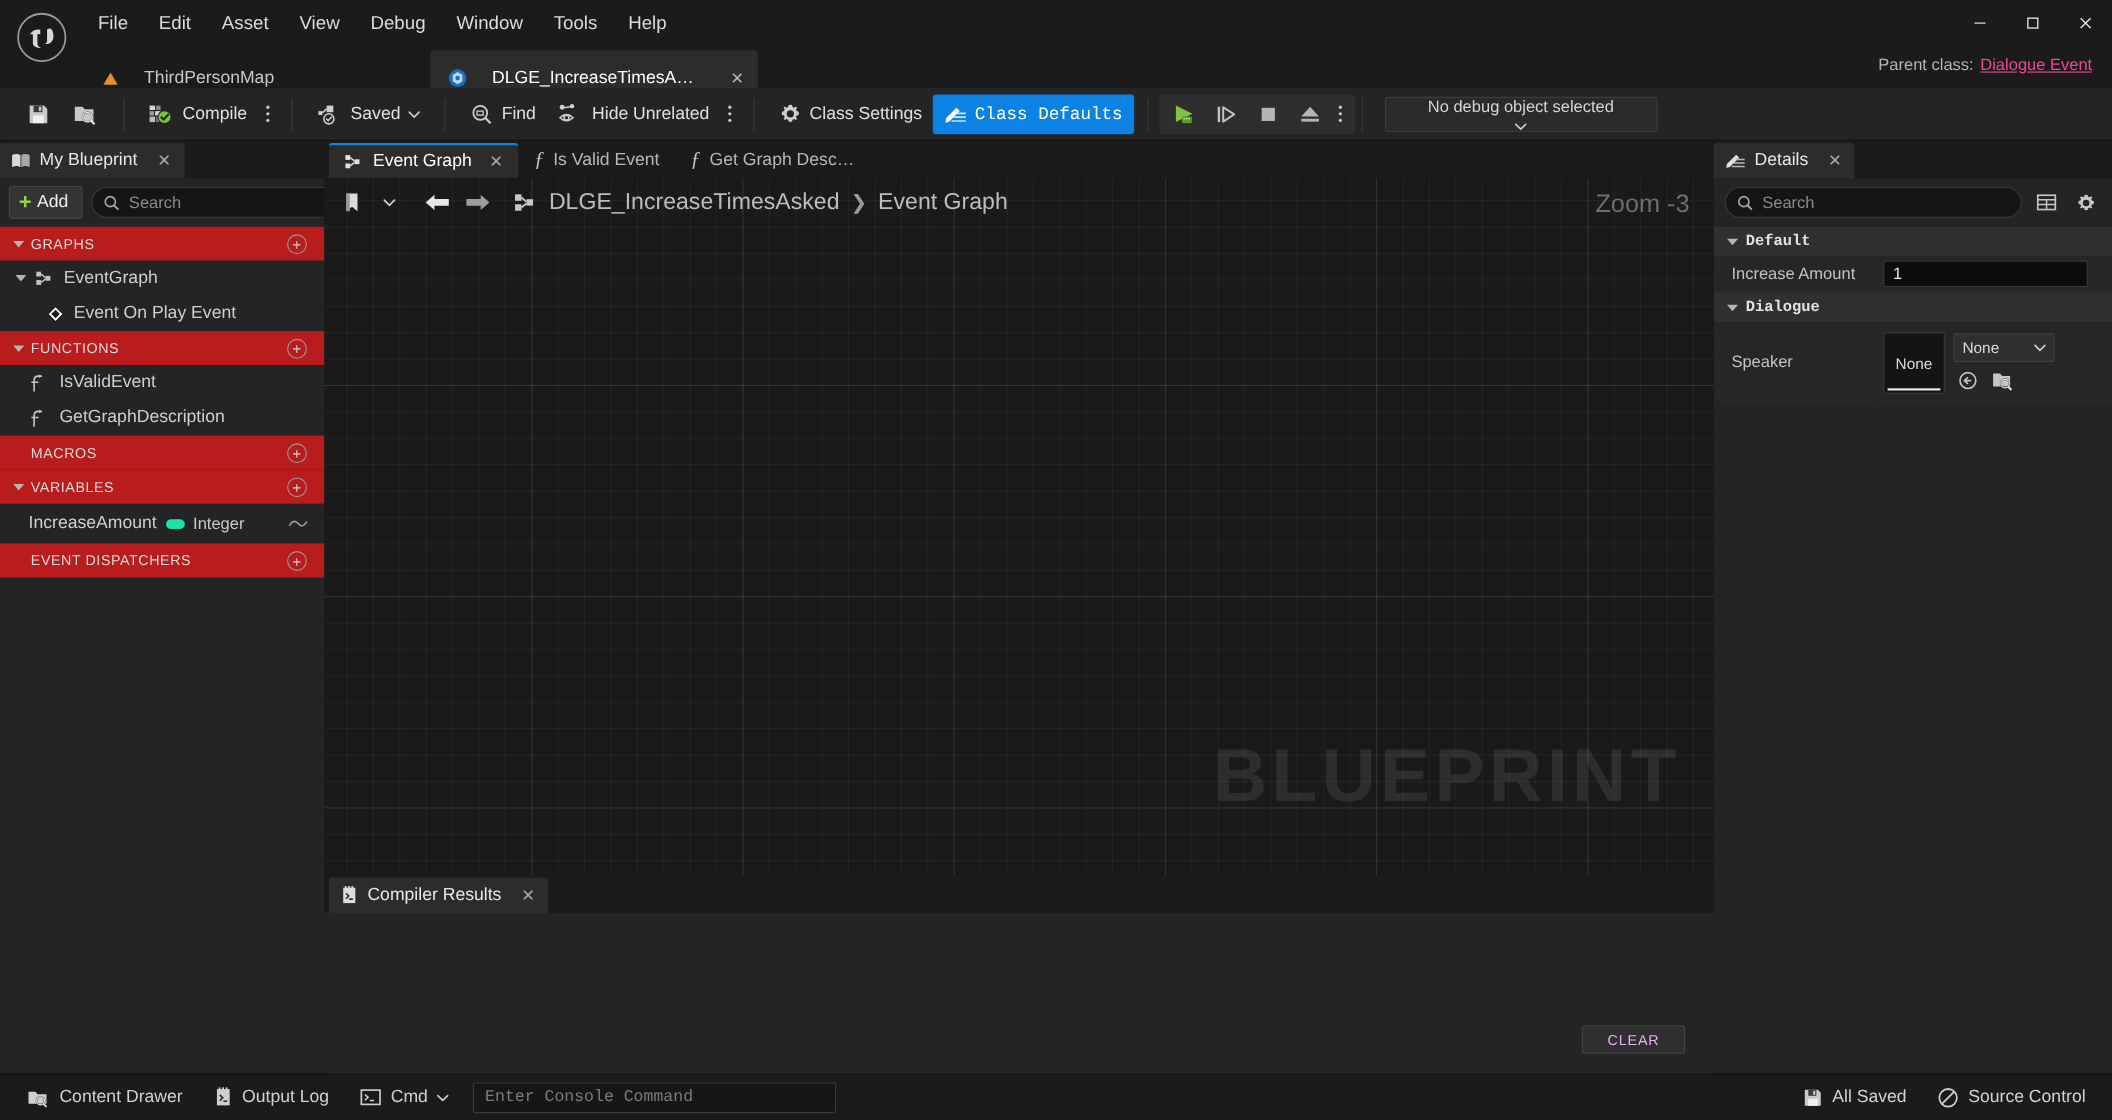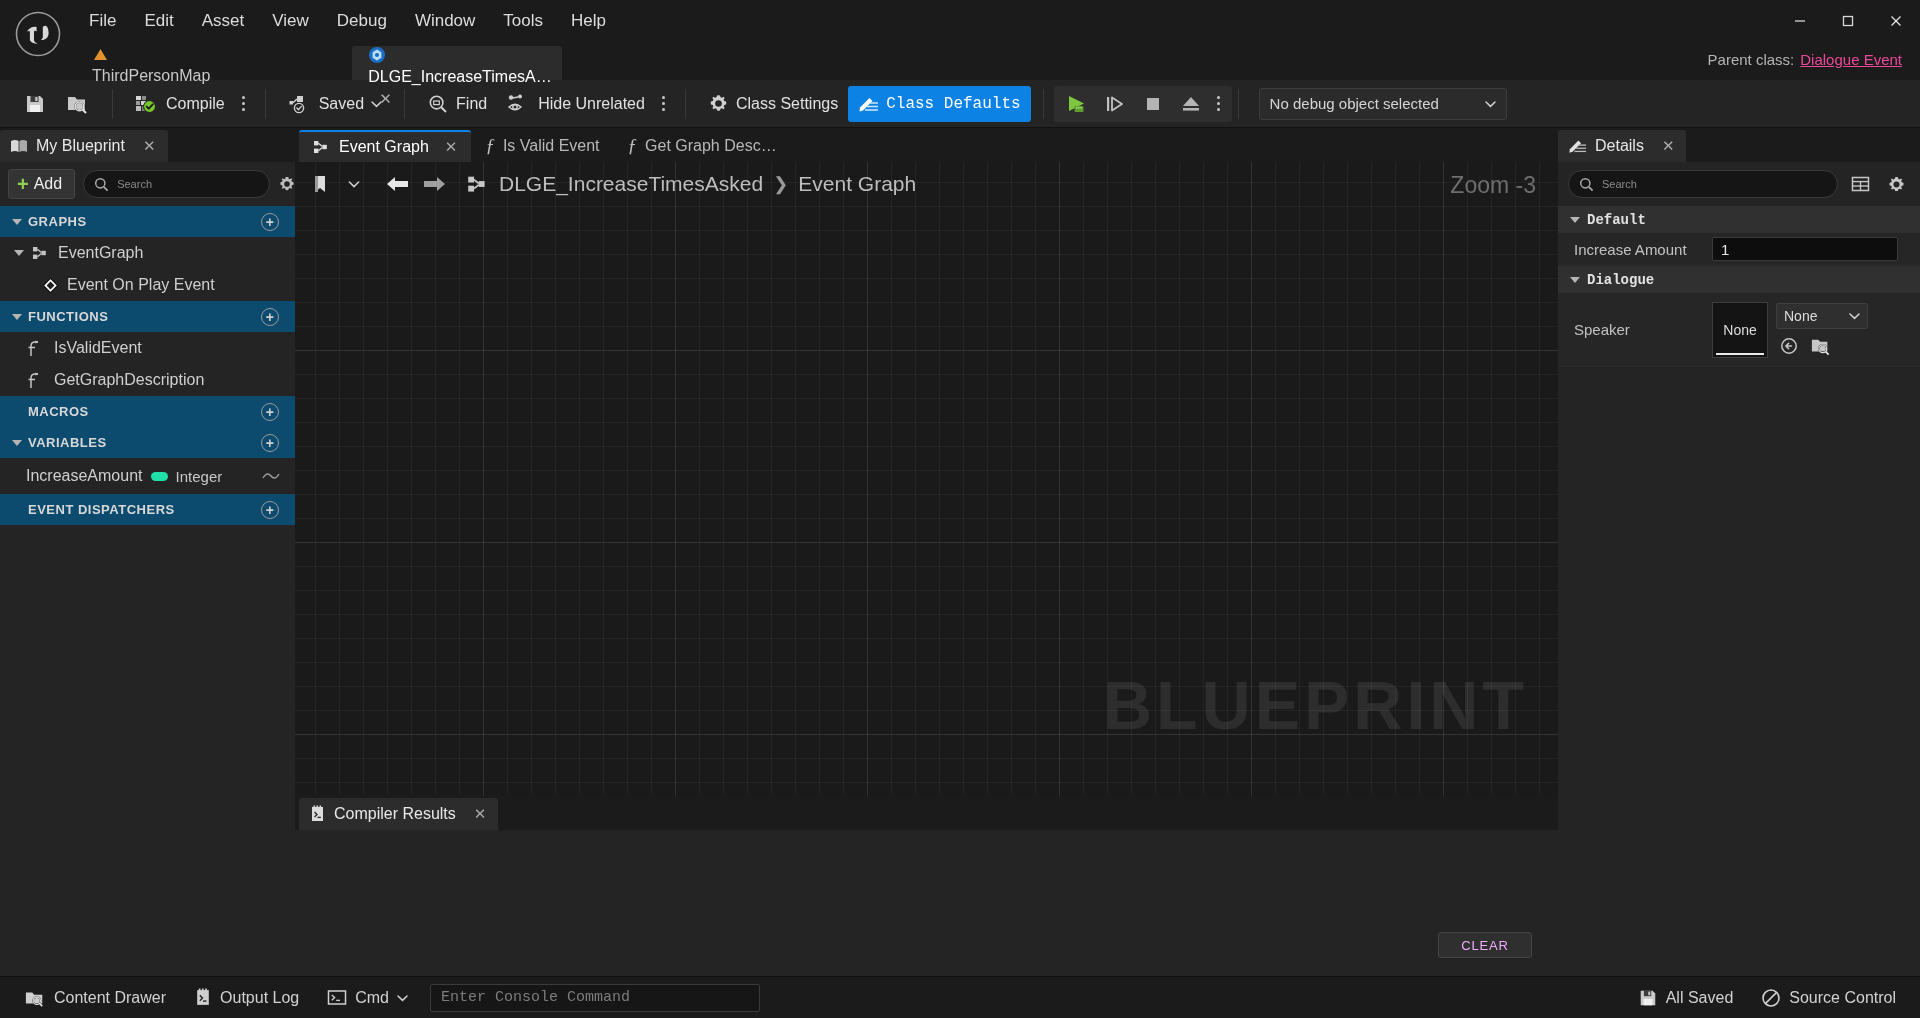--- a/index.html
+++ b/index.html
@@ -32,24 +32,23 @@
   }
   .win-controls { position:absolute; right:0; top:0; height:42px; display:flex; }
   .win-btn { width:48px; height:42px; display:flex; align-items:center; justify-content:center; color:#d8d8d8; cursor:pointer; }
 
   
   .assettabs {
     height: 38px; background:#1b1b1b; display:flex; align-items:flex-end;
     position:relative; flex: 0 0 38px; padding-left: 76px;
   }
   .atab {
-    height: 34px; display:flex; align-items:flex-start; gap:4px;
+    height: 34px; display:flex; align-items:flex-end; gap:22px;
     padding: 0 16px; font-size: 16px; color:#c8c8c8; cursor:pointer;
     border-radius: 3px 3px 0 0;
-    flex-direction: column;
   }
   .atab.inactive { background: transparent; }
   .atab.active { background:#2c2c2c; color:#ffffff; padding-right: 10px; }
   .atab .tabclose { font-size:15px; color:#b0b0b0; margin-left:8px; padding: 0 3px; }
   .atab-spacer { width: 126px; }
   .parentclass {
     position:absolute; right: 18px; top: 9px; font-size: 15px; color:#b4b4b4;
     display:flex; gap:6px; align-items:center;
   }
   .parentclass .link { color:#ec4899; text-decoration: underline; cursor:pointer; }
@@ -69,21 +68,21 @@
   .tb-kebab {
     width: 18px; height:34px; display:flex; flex-direction:column; align-items:center;
     justify-content:center; gap:3px; cursor:pointer; border-radius:3px;
   }
   .tb-kebab i { width:3px; height:3px; background:#c8c8c8; border-radius:50%; display:block; }
   .playgroup { display:flex; align-items:center; background:#2e2e2e; border-radius:3px; height:36px; padding: 0 4px; margin-left: 4px; }
   .play-btn { width: 38px; height:34px; display:flex; align-items:center; justify-content:center; cursor:pointer; border-radius:3px; }
   .debugsel {
     height: 32px; min-width: 248px; background:#2b2b2b; border:1px solid #3c3c3c; border-radius:3px;
     display:flex; align-items:center; justify-content:space-between; padding: 0 10px;
-    font-size: 15px; color:#d5d5d5; cursor:pointer; margin-left: 14px;
+    font-size: 15px; color:#d5d5d5; cursor:pointer; margin-left: 14px; flex-direction: column;
   }
 
   
   .body { flex:1; display:flex; min-height:0; background:#1b1b1b; }
 
   
   .leftpanel { width: 295px; flex:0 0 295px; display:flex; flex-direction:column; background:#1e1e1e; }
   .paneltabrow { height: 34px; display:flex; align-items:flex-end; background:#1b1b1b; }
   .paneltab {
     height: 32px; display:flex; align-items:center; gap:8px; padding: 0 12px 0 10px;
@@ -95,30 +94,30 @@
   .addbtn {
     display:flex; align-items:center; gap:5px; height:30px; padding: 0 12px 0 8px;
     background:#343434; border:1px solid #454545; border-radius:3px; font-size:16px; color:#eee; cursor:pointer;
   }
   .addbtn .plus { color:#8ed14f; font-size:20px; font-weight:bold; line-height:1; }
   .searchbox {
     flex:1; height:28px; background:#151515; border:1px solid #3a3a3a; border-radius:14px;
     display:flex; align-items:center; gap:8px; padding: 0 10px;
   }
   .searchbox input {
-    flex:1; background:transparent; border:none; outline:none; color:#ddd; font-size:11px;
+    flex:1; background:transparent; border:none; outline:none; color:#ddd; font-size:15px;
     font-family:"Liberation Sans", sans-serif;
   }
   .searchbox input::placeholder { color:#8a8a8a; }
   .gearbtn { width:28px; height:28px; display:flex; align-items:center; justify-content:center; cursor:pointer; border-radius:3px; }
 
   .tree { flex:1; overflow:hidden; background:#242424; }
   .sectionhdr {
-    height: 31px; background:#0c4a6e; display:flex; align-items:center; gap:6px;
-    padding-left: 12px; font-size: 13px; font-weight:bold; letter-spacing:0.5px; color:#d8d8d8; cursor:pointer;
+    height: 31px; background:#b91c1c; display:flex; align-items:center; gap:6px;
+    padding-left: 12px; font-size: 13px; font-weight:normal; letter-spacing:0.5px; color:#d8d8d8; cursor:pointer;
     position:relative;
   }
   .sectionhdr .addcircle {
     position:absolute; right:16px; width:18px; height:18px; border-radius:50%;
     border:1.5px solid #9a9a9a; display:flex; align-items:center; justify-content:center;
     font-size:14px; line-height:1; color:#cfcfcf;
   }
   .caret { width:0; height:0; border-left:5px solid transparent; border-right:5px solid transparent; border-top:6px solid #b5b5b5; }
   .treerow {
     height: 32px; display:flex; align-items:center; gap:8px; font-size:16px; color:#cfcfcf;

